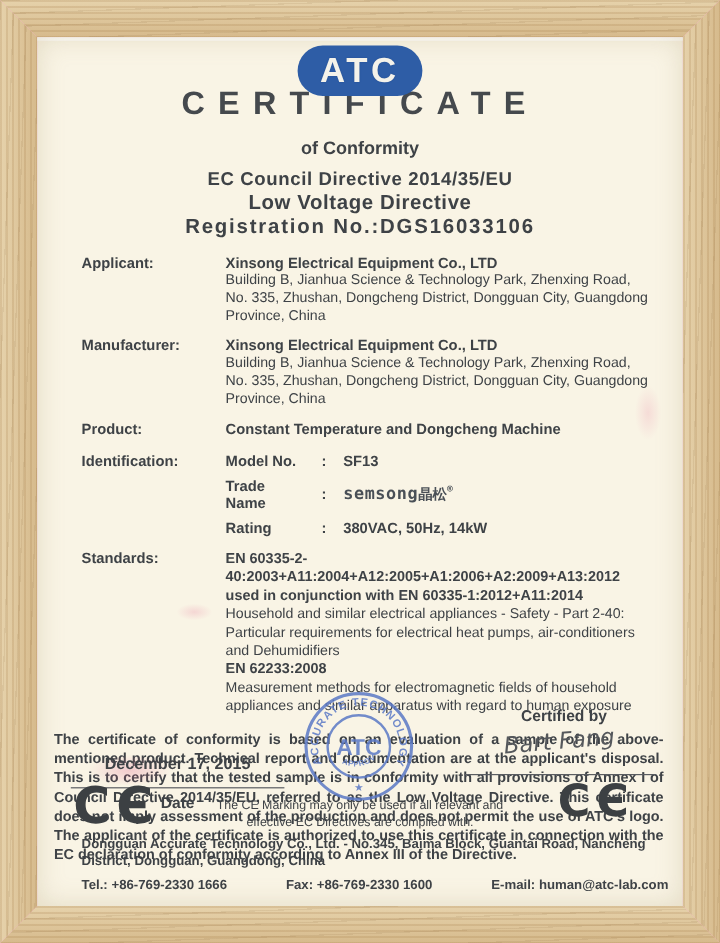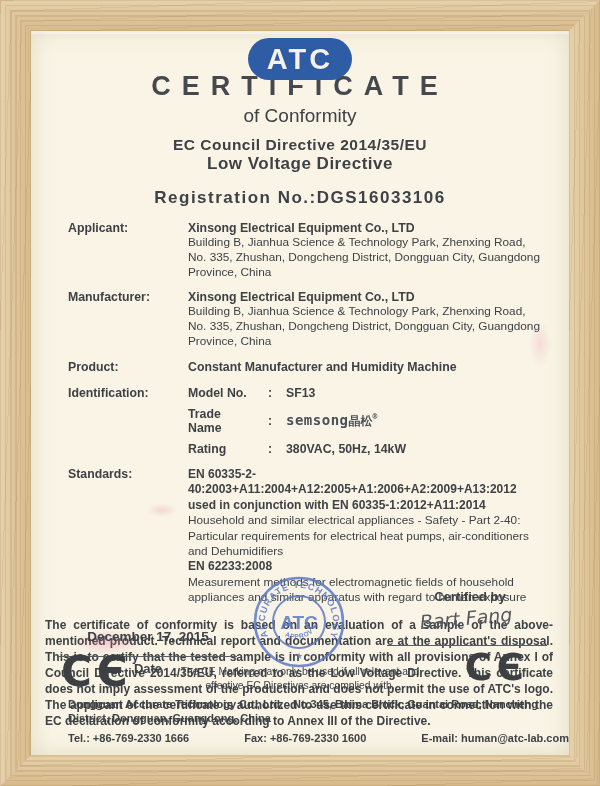--- a/index.html
+++ b/index.html
@@ -29,24 +29,24 @@
     color:#3e4246;overflow:hidden;}
   .smudge{position:absolute;border-radius:50%;pointer-events:none;}
 
   
   .header{text-align:center;padding-top:7px;}
   .atc-pill{position:relative;z-index:2;margin:0 auto;width:104px;height:42px;border-radius:22px;
     background:#2e5da6;color:#f4f2ea;display:flex;align-items:center;justify-content:center;
     font-weight:700;font-size:29px;letter-spacing:3px;text-shadow:0 0 1px #1c4587;}
   .cert-title{position:relative;z-index:1;margin-top:-9px;font-size:27px;font-weight:700;
     letter-spacing:11px;color:#45494d;}
-  .of-conformity{margin-top:3px;font-size:19px;font-weight:400;}
+  .of-conformity{margin-top:13px;font-size:15px;font-weight:700;}
   .directive{margin-top:9px;font-size:15.5px;font-weight:700;letter-spacing:.5px;}
   .directive2{margin-top:0;font-size:17px;font-weight:700;letter-spacing:.5px;}
-  .registration{margin-top:14px;font-size:17px;font-weight:700;letter-spacing:1.5px;}
+  .registration{font-size:17px;font-weight:700;letter-spacing:1.5px;}
 
   
   .fields{margin-top:13px;padding:0 26px 0 37px;}
   .frow{display:grid;grid-template-columns:97px 1fr;column-gap:23px;margin-bottom:10px;}
   .flabel{font-size:12.3px;font-weight:700;}
   .fname{font-size:12.3px;font-weight:700;}
   .faddr{font-size:11.8px;line-height:1.28;margin-top:0;}
   .ident-grid{display:grid;grid-template-columns:66px 16px 1fr;column-gap:8px;row-gap:7px;align-items:center;}
   .sublabel{font-size:12.3px;font-weight:700;}
   .subcolon{font-size:12.3px;font-weight:700;text-align:center;}
@@ -74,21 +74,21 @@
   .date-wrap{position:absolute;left:28px;top:54px;width:178px;text-align:center;}
   .date-value{display:block;font-size:13.5px;font-weight:700;padding-bottom:12px;
     border-bottom:1.5px solid #5a5d61;}
   .date-label{display:block;margin-top:4px;font-size:13px;font-weight:700;}
   .ce{font-family:"DejaVu Sans",sans-serif;font-weight:700;color:#3c4043;letter-spacing:5px;line-height:1;}
   .ce-left{position:absolute;left:30px;top:76px;font-size:42px;}
   .ce-right{position:absolute;right:40px;top:74px;font-size:37px;}
   .ce-notice{position:absolute;left:50%;transform:translateX(-50%);top:90px;width:320px;
     text-align:center;font-size:10.3px;font-weight:400;line-height:1.35;}
   .address{position:absolute;left:37px;right:14px;top:122px;font-size:11px;font-weight:700;line-height:1.3;}
-  .contact{position:absolute;left:37px;right:0;top:157px;display:flex;
+  .contact{position:absolute;left:37px;right:12px;top:157px;display:flex;
     justify-content:space-between;font-size:11px;font-weight:700;}
 </style>
 </head>
 <body>
 
 <div class="photo">
   <div class="frame-strip frame-top"></div>
   <div class="frame-strip frame-bottom"></div>
   <div class="frame-strip frame-left"></div>
   <div class="frame-strip frame-right"></div>
@@ -123,21 +123,21 @@
       <div class="frow">
         <div class="flabel">Manufacturer:</div>
         <div>
           <div class="fname">Xinsong Electrical Equipment Co., LTD</div>
           <div class="faddr">Building B, Jianhua Science &amp; Technology Park, Zhenxing Road, No. 335, Zhushan, Dongcheng District, Dongguan City, Guangdong Province, China</div>
         </div>
       </div>
 
       <div class="frow" style="margin-bottom:12px;">
         <div class="flabel">Product:</div>
-        <div class="fname">Constant Manufacturer and Humidity Machine</div>
+        <div class="fname">Constant Temperature and Dongcheng Machine</div>
       </div>
 
       <div class="frow" style="margin-bottom:11px;">
         <div class="flabel">Identification:</div>
         <div class="ident-grid">
           <div class="sublabel">Model No.</div>
           <div class="subcolon">:</div>
           <div class="subvalue">SF13</div>
 
           <div class="sublabel">Trade Name</div>

